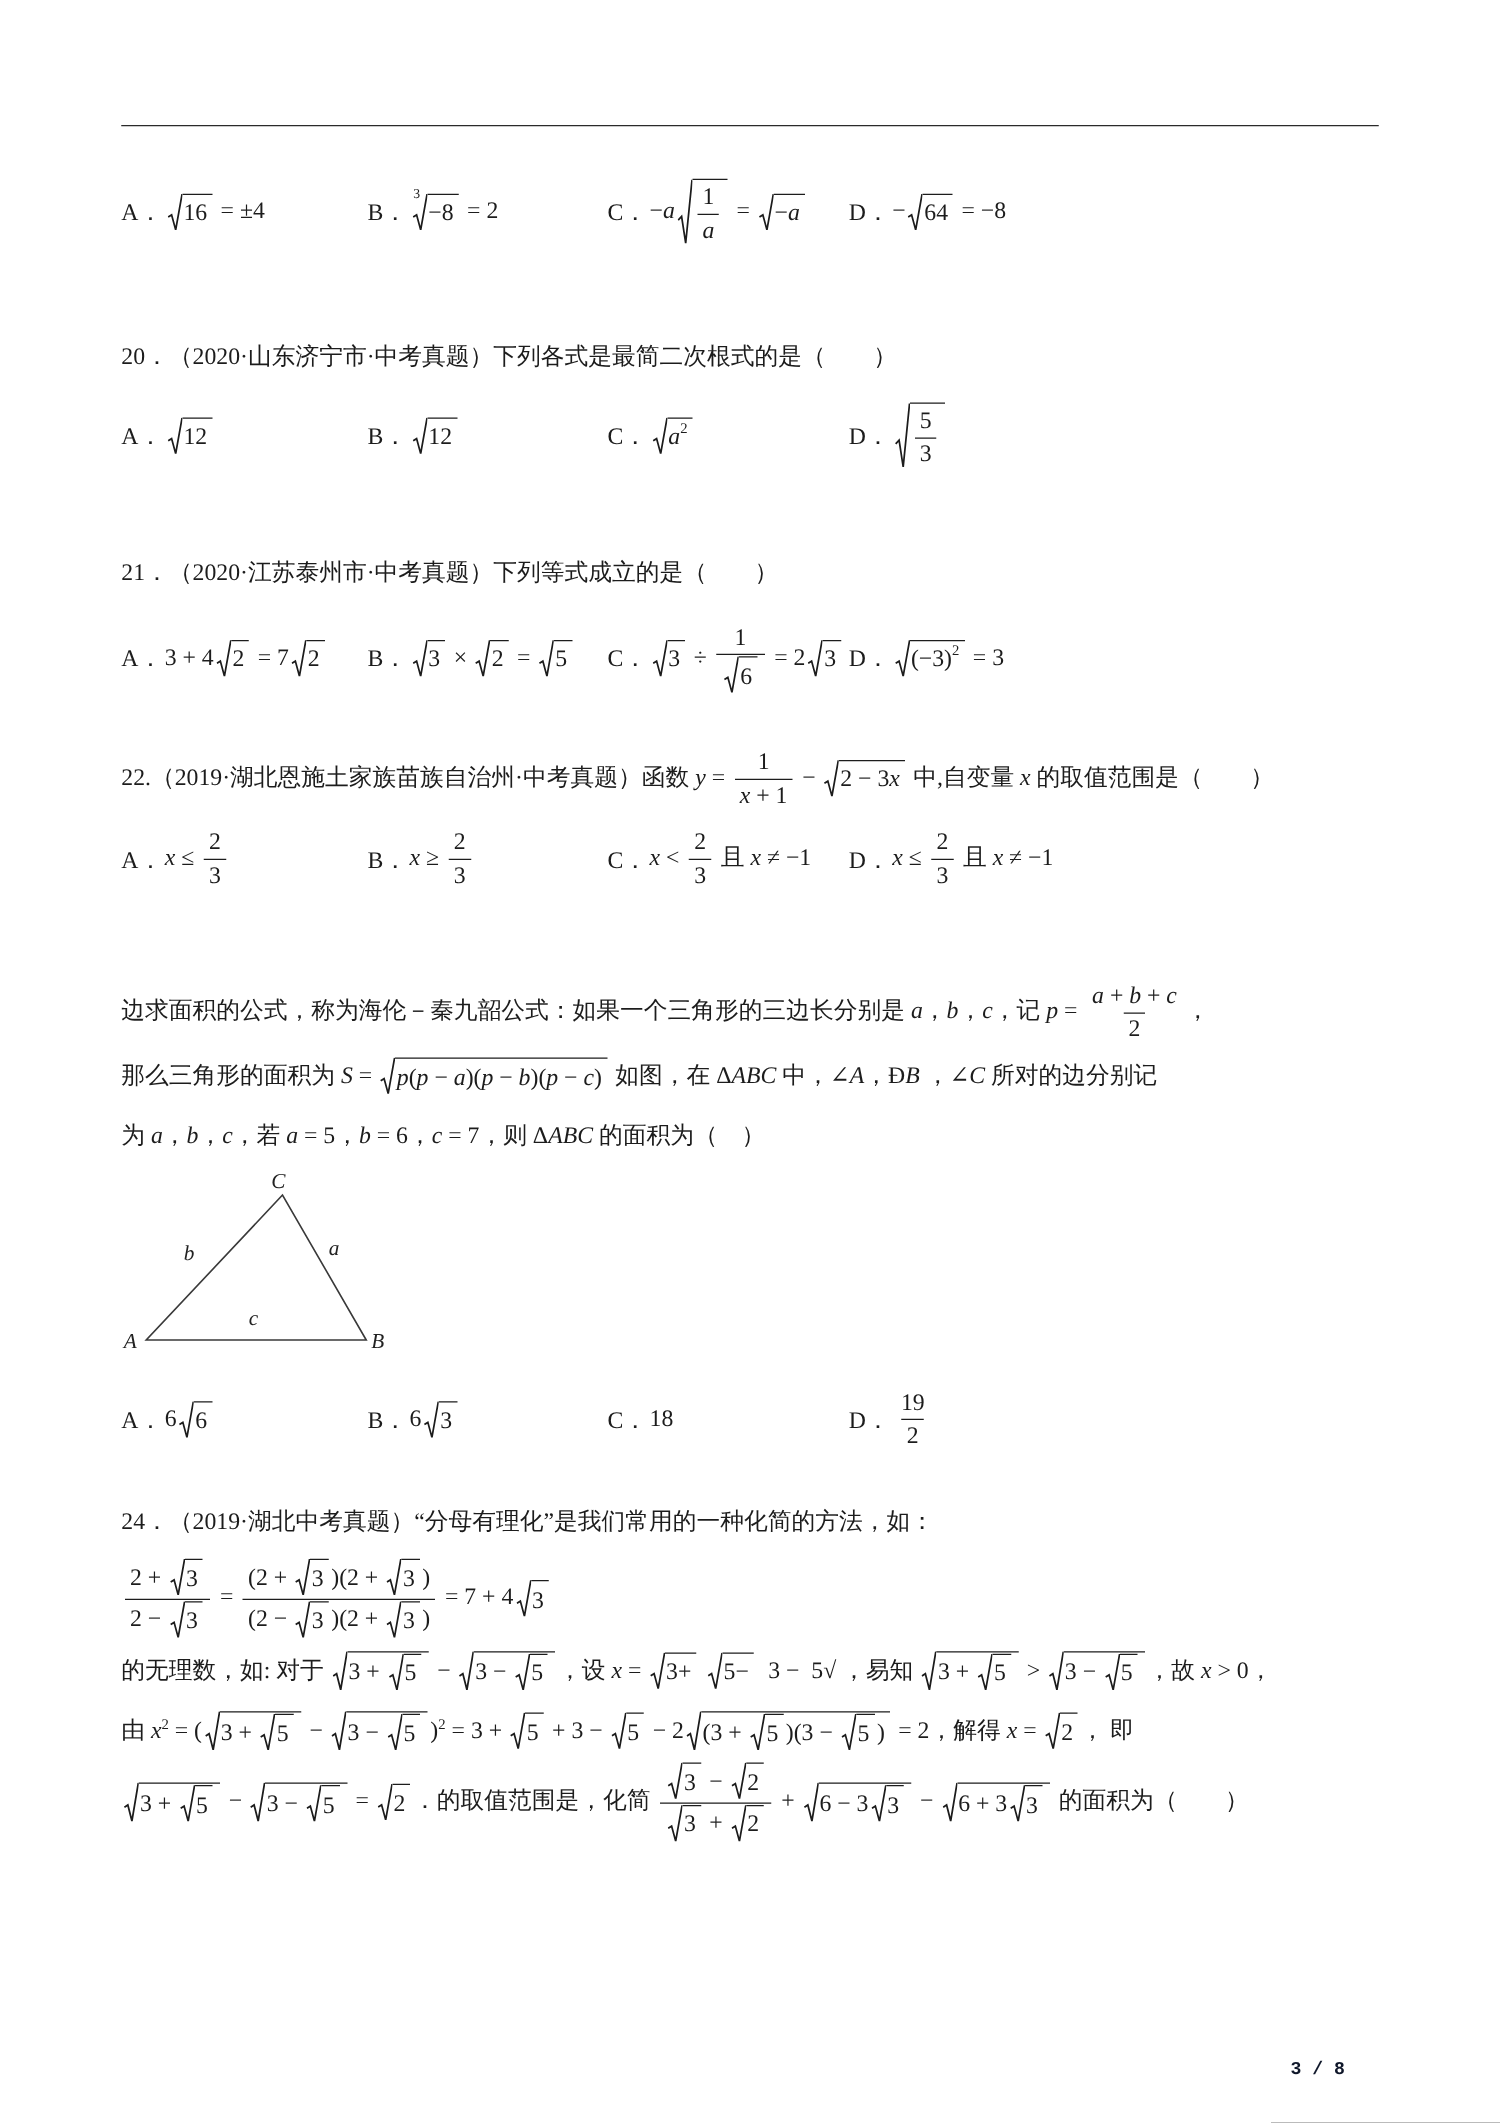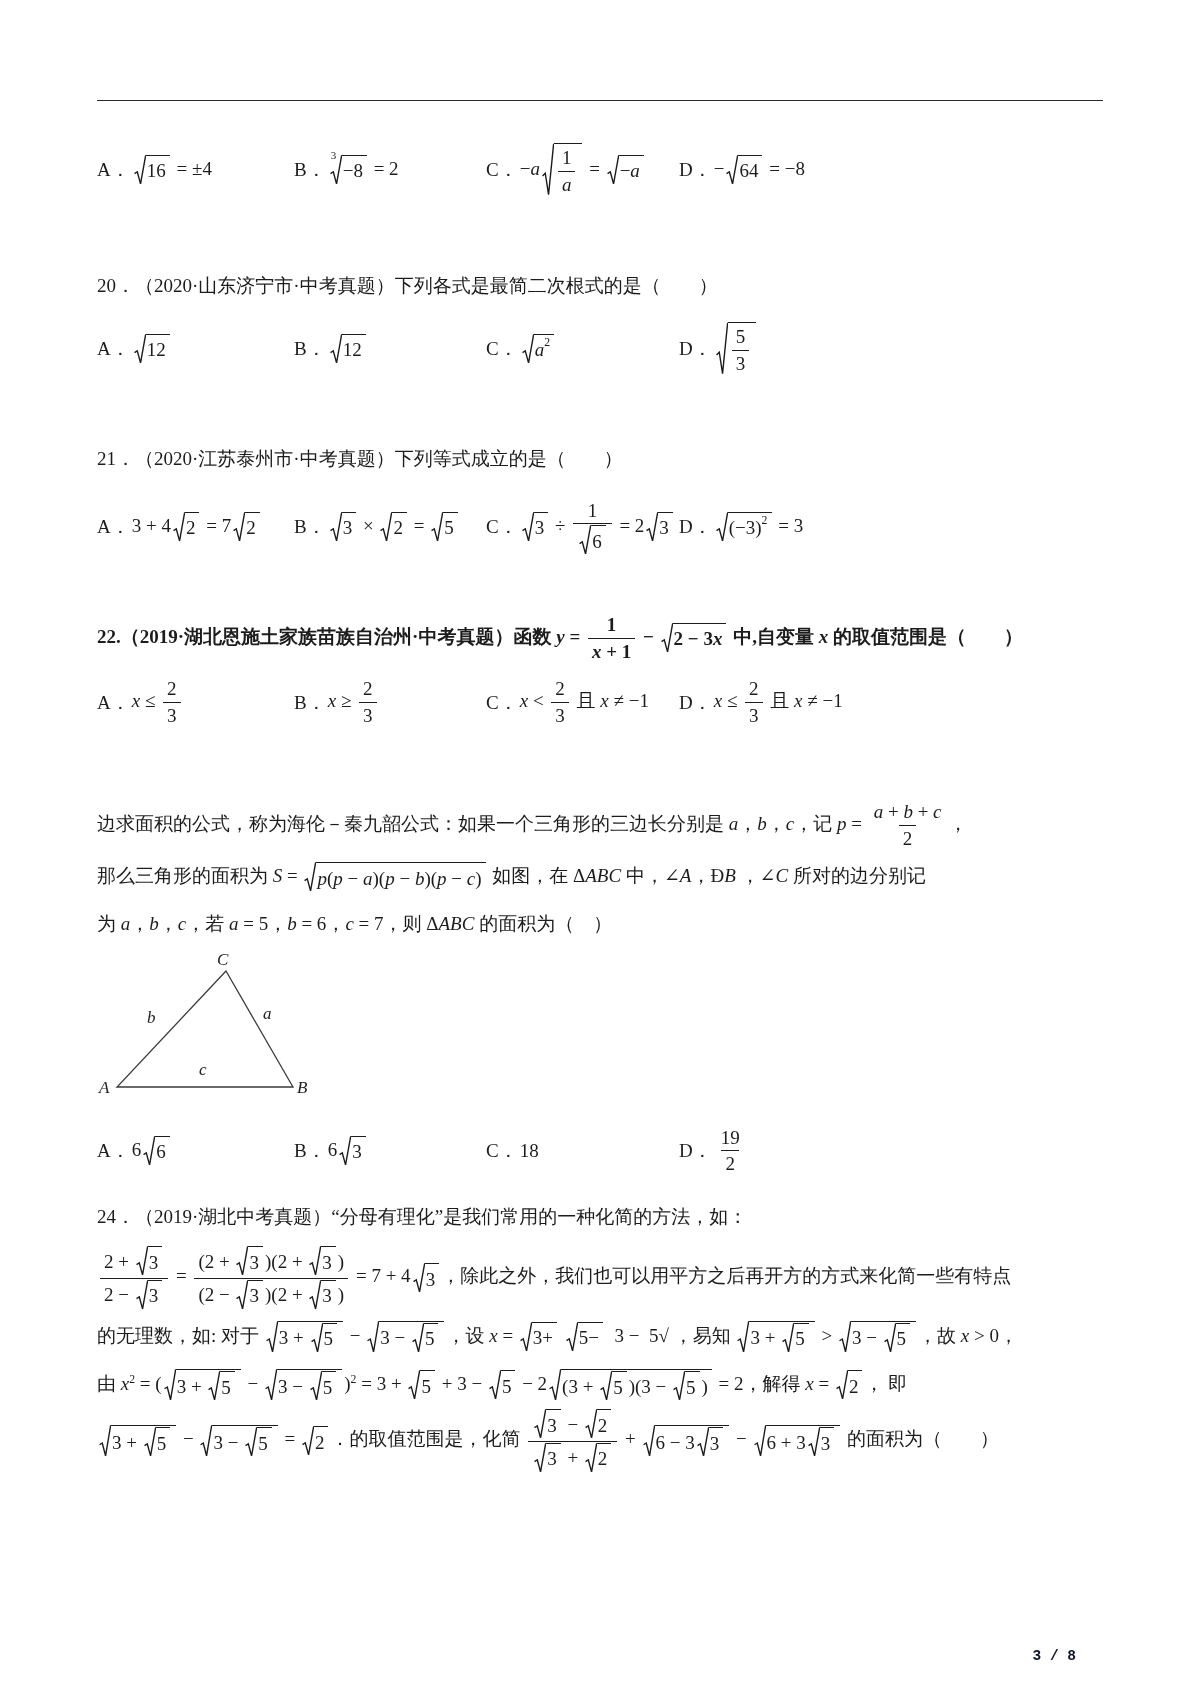--- a/index.html
+++ b/index.html
@@ -41,26 +41,26 @@
   .mnum,.mden{display:inline-flex;align-items:center;padding:1px 4px;}
   .mden{border-top:1.4px solid currentColor;}
   .midx{position:absolute;left:1px;top:-5px;font-size:11px;line-height:1;}
 
   
   .b-q19{margin-top:42px;}
   .b-q20s{margin-top:72px;}
   .b-q20o{margin-top:20px;}
   .b-q21s{margin-top:67px;}
   .b-q21o{margin-top:22px;}
-  .b-q22s{margin-top:55px;font-weight:bold;}
+  .b-q22s{margin-top:40px;}
   .b-q22o{margin-top:12px;}
   .b-q23s{margin-top:22px;}
   .b-fig{margin-top:6px;}
   .b-q23o{margin-top:18px;}
-  .b-q24s{margin-top:24px;}
+  .b-q24s{margin-top:40px;}
   .b-q24b{margin-top:12px;}
 
   
   .fig{position:relative;width:232px;height:152px;margin-left:4px;}
   .fig svg{position:absolute;left:0;top:0;}
   .flabel{
     position:absolute;font-style:italic;font-size:17px;line-height:1;
     font-family:"Liberation Serif","DejaVu Serif",serif;color:#222;
   }
   .fl-C{left:116px;top:-4px;}
@@ -509,21 +509,21 @@
             </span>
             <span class="mt">)</span>
           </span>
         </span><span class="mt"> = 7 + 4</span><span class="msqrt">
           <svg viewBox="0 0 11 28" preserveAspectRatio="none" class="msign">
             <path d="M0.5 17 L3 15.5 L6 26.5 L10.6 0.8 L11 0.8" fill="none" stroke="currentColor" stroke-width="1.4" vector-effect="non-scaling-stroke"></path>
           </svg>
           <span class="mbody">
             <span class="mt">3</span>
           </span>
-        </span><span class="mt">，除此之外，我们也可以用平方之后再开方的方式来化简一些有特点</span><br><span class="mt">的无理数，如: 对于 </span><span class="msqrt">
+        </span><br><span class="mt">的无理数，如: 对于 </span><span class="msqrt">
           <svg viewBox="0 0 11 28" preserveAspectRatio="none" class="msign">
             <path d="M0.5 17 L3 15.5 L6 26.5 L10.6 0.8 L11 0.8" fill="none" stroke="currentColor" stroke-width="1.4" vector-effect="non-scaling-stroke"></path>
           </svg>
           <span class="mbody">
             <span class="mt">3 + </span>
             <span class="msqrt">
               <svg viewBox="0 0 11 28" preserveAspectRatio="none" class="msign">
                 <path d="M0.5 17 L3 15.5 L6 26.5 L10.6 0.8 L11 0.8" fill="none" stroke="currentColor" stroke-width="1.4" vector-effect="non-scaling-stroke"></path>
               </svg>
               <span class="mbody">

